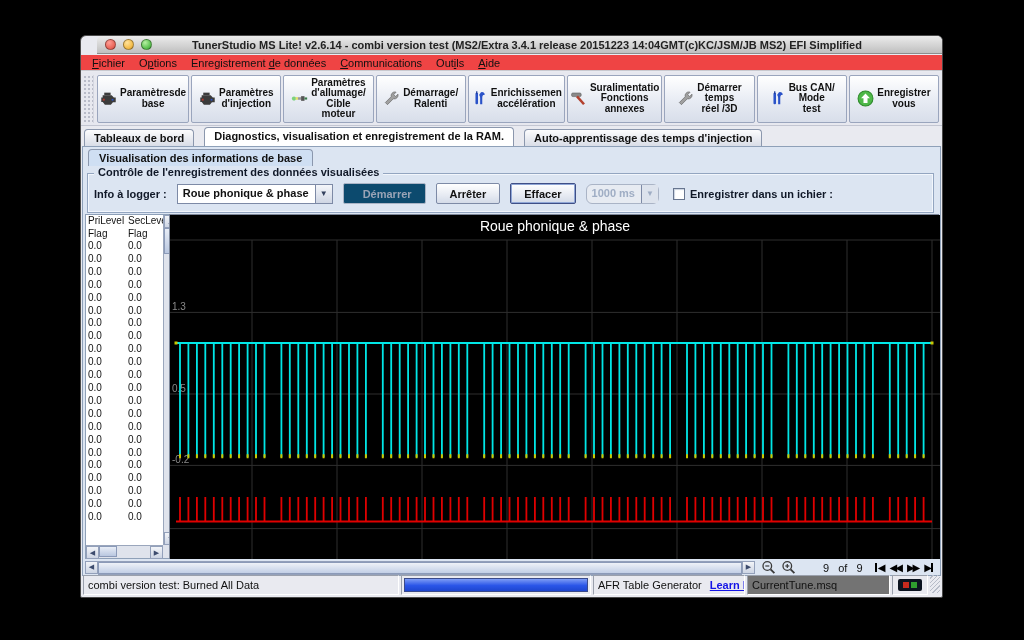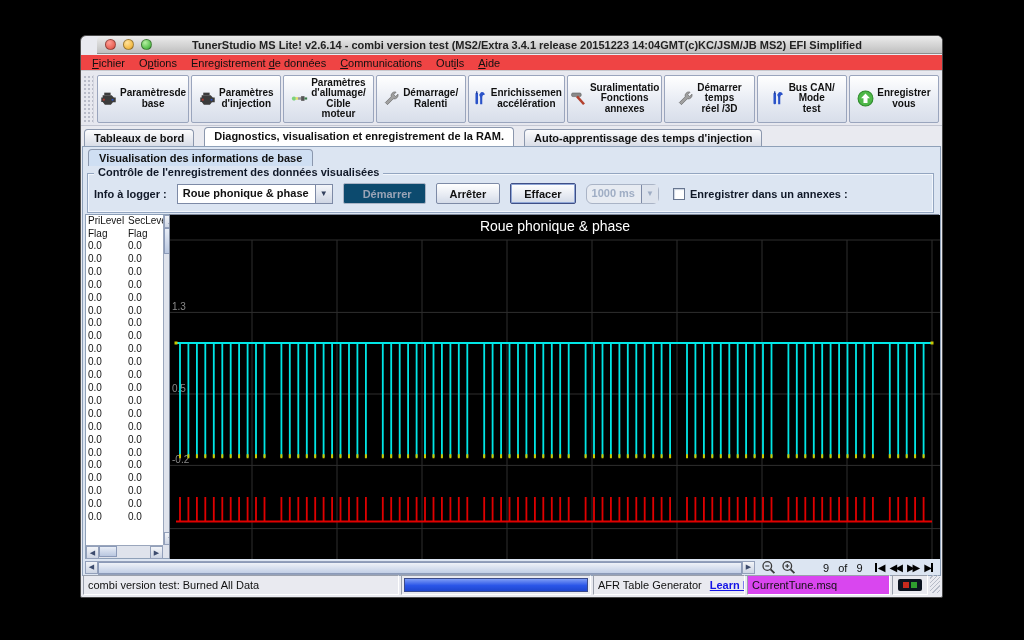--- a/index.html
+++ b/index.html
@@ -105,21 +105,21 @@
 
   
   .statusbar{position:absolute;left:2px;bottom:2px;right:2px;height:20px;display:flex;align-items:stretch;gap:2px;justify-content:space-between;}
   .sb-cell{border:1px solid;border-color:#9aa0ac #fff #fff #9aa0ac;display:flex;align-items:center;
            padding:0 4px;font-size:11px;color:#111;white-space:nowrap;overflow:hidden;}
   .sb-msg{flex:0 0 316px;}
   .sb-prog{flex:0 0 190px;padding:2px;}
   .prog-fill{width:100%;height:100%;border:1px solid #3a4a8a;background:linear-gradient(#7d9cf5,#2a55e8 55%,#1e46cf);}
   .sb-afr{flex:0 0 152px;gap:8px;}
   .link{color:#1515e6;text-decoration:underline;font-weight:bold;cursor:pointer;}
-  .sb-file{flex:1;background:#d946ef;}
+  .sb-file{flex:1;background:#737373;}
   .sb-ind{flex:0 0 36px;justify-content:center;padding:0;}
   .ledbox{width:24px;height:12px;background:#0c1420;border-radius:2px;display:flex;align-items:center;justify-content:center;gap:2px;}
   .led{width:6px;height:6px;}
   .led-red{background:#c62a1e;}
   .led-grn{background:#2f9e2f;}
   .grip{width:10px;height:18px;background:repeating-linear-gradient(135deg,transparent 0 2px,#b7bcc8 2px 3px);}
 </style>
 </head>
 <body>
 
@@ -262,21 +262,21 @@
           </div>
           <button class="btn disabled">Démarrer</button>
           <button class="btn">Arrêter</button>
           <button class="btn focused">Effacer</button>
           <div class="combo disabled">
             <span class="combo-value">1000 ms</span>
             <span class="combo-btn">▼</span>
           </div>
           <span class="chk-wrap">
             <span class="chk"></span>
-            <span class="chk-label">Enregistrer dans un annexes :</span>
+            <span class="chk-label">Enregistrer dans un ichier :</span>
           </span>
         </div>
       </div>
 
       <div class="datapanel">
         <div class="dp-view">
           <div class="dp-head">
             <span>PriLevel
 Flag</span>
             <span>SecLevel

